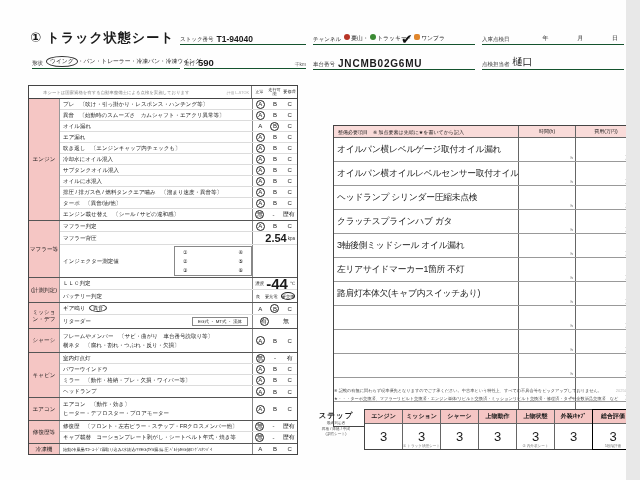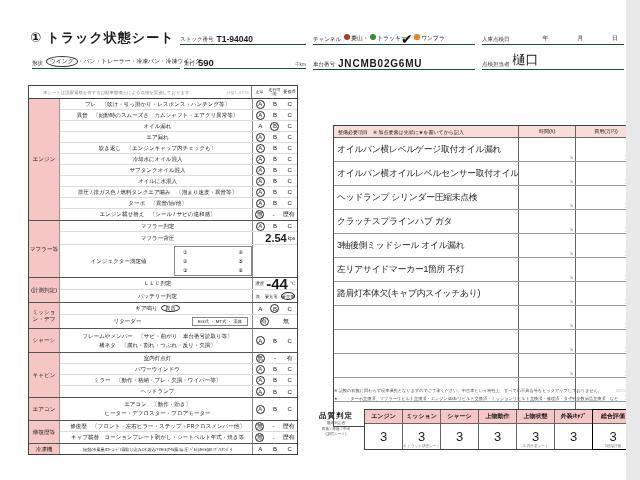--- a/index.html
+++ b/index.html
@@ -22,21 +22,21 @@
   .ltable{left:28px;top:85px;width:270px;border:1px solid #444;font-size:6px;box-sizing:border-box;background:#fff;}
   .lhead{display:flex;height:12px;border-bottom:1px solid #444;align-items:center;}
   .lnote{flex:1;font-size:4.4px;color:#888;padding-left:14px;white-space:nowrap;}
   .lnote2{font-size:3.8px;color:#aaa;margin-right:2px;white-space:nowrap;}
   .lcols{width:45px;display:flex;border-left:1px solid #777;height:100%;align-items:center;}
   .lcol{flex:1;font-size:4.1px;text-align:center;line-height:1.05;color:#222;}
   .sect{display:flex;border-bottom:1px solid #555;box-sizing:border-box;}
   .sect:last-child{border-bottom:none;}
   .sname{width:30px;background:#f5c6c4;display:flex;align-items:center;justify-content:center;
          text-align:center;font-size:5.6px;border-right:1px solid #999;line-height:1.25;flex-shrink:0;}
-  .srows{flex:1;display:flex;flex-direction:column;min-width:0;text-align:center;}
+  .srows{flex:1;display:flex;flex-direction:column;min-width:0;}
   .lrow{display:flex;align-items:center;border-bottom:1px solid #dcdcdc;height:11px;box-sizing:border-box;min-width:0;}
   .lrow:last-child{border-bottom:none;}
   .clabel{flex:1;padding-left:3px;font-size:5.5px;white-space:nowrap;overflow:hidden;min-width:0;}
   .clabel.tiny{font-size:4.1px;}
   .rcell{width:45px;align-self:stretch;border-left:1px solid #888;display:flex;align-items:center;
          justify-content:space-around;font-size:6px;flex-shrink:0;box-sizing:border-box;}
   .opt{display:inline-flex;align-items:center;justify-content:center;min-width:9px;height:9px;box-sizing:border-box;}
   .opt.circled{border:1px solid #222;border-radius:50%;}
   .rcell.sm{font-size:4.2px;}
   .rcell.sm .opt{min-width:7px;height:8px;}
@@ -133,21 +133,21 @@
     <span style="margin-left:auto;font-size:4.8px;color:#555;padding-bottom:1px;">千km</span>
   </div>
 
   <div class="field" style="left:313px;top:53px;width:162px;height:17px;">
     <span class="f-label">車台番号</span>
     <span style="font-size:10px;font-weight:bold;letter-spacing:0.8px;">JNCMB02G6MU</span>
   </div>
 
   <div class="field" style="left:482px;top:53px;width:142px;height:17px;">
     <span class="f-label">点検担当者</span>
-    <span style="font-size:13px;">樋口</span>
+    <span style="font-size:10px;">樋口</span>
   </div>
 
   <div class="abs ltable">
     <div class="lhead">
       <span class="lnote">本シートは国家資格を有する自動車整備士による点検を実施しております</span>
       <span class="lnote2">評価 L-STOK</span>
       <div class="lcols">
         <span class="lcol">正常</span>
         <span class="lcol">走行可能</span>
         <span class="lcol">要修理</span>
@@ -568,21 +568,21 @@
       </div>
   </div>
 
   <div class="abs fn1">
     <span>※ 記載の有無に関わらず現車優先となりますのでご了承ください。中古車という特性上、すべての不具合等をピックアップしておりません。</span>
     <span class="stamp">2025073006</span>
   </div>
   <div class="abs fn2">★・・・ターボ交換済、マフラーリビルト交換済・エンジン単体/リビルト交換済・ミッションリビルト交換済・修理済・タイヤ全数新品交換済　など</div>
 
   <div class="abs quality">
-    <div class="q-title">品質判定</div>
+    <div class="q-title">ステップ</div>
     <div class="q-sub">最終判定者</div>
     <div class="q-sub">昇格 / 降格 / 中間</div>
     <div class="q-sub">(参照シート)</div>
   </div>
 
   <div class="abs summary">
     <div class="repeat-host">
       
     
         <div class="scol">

